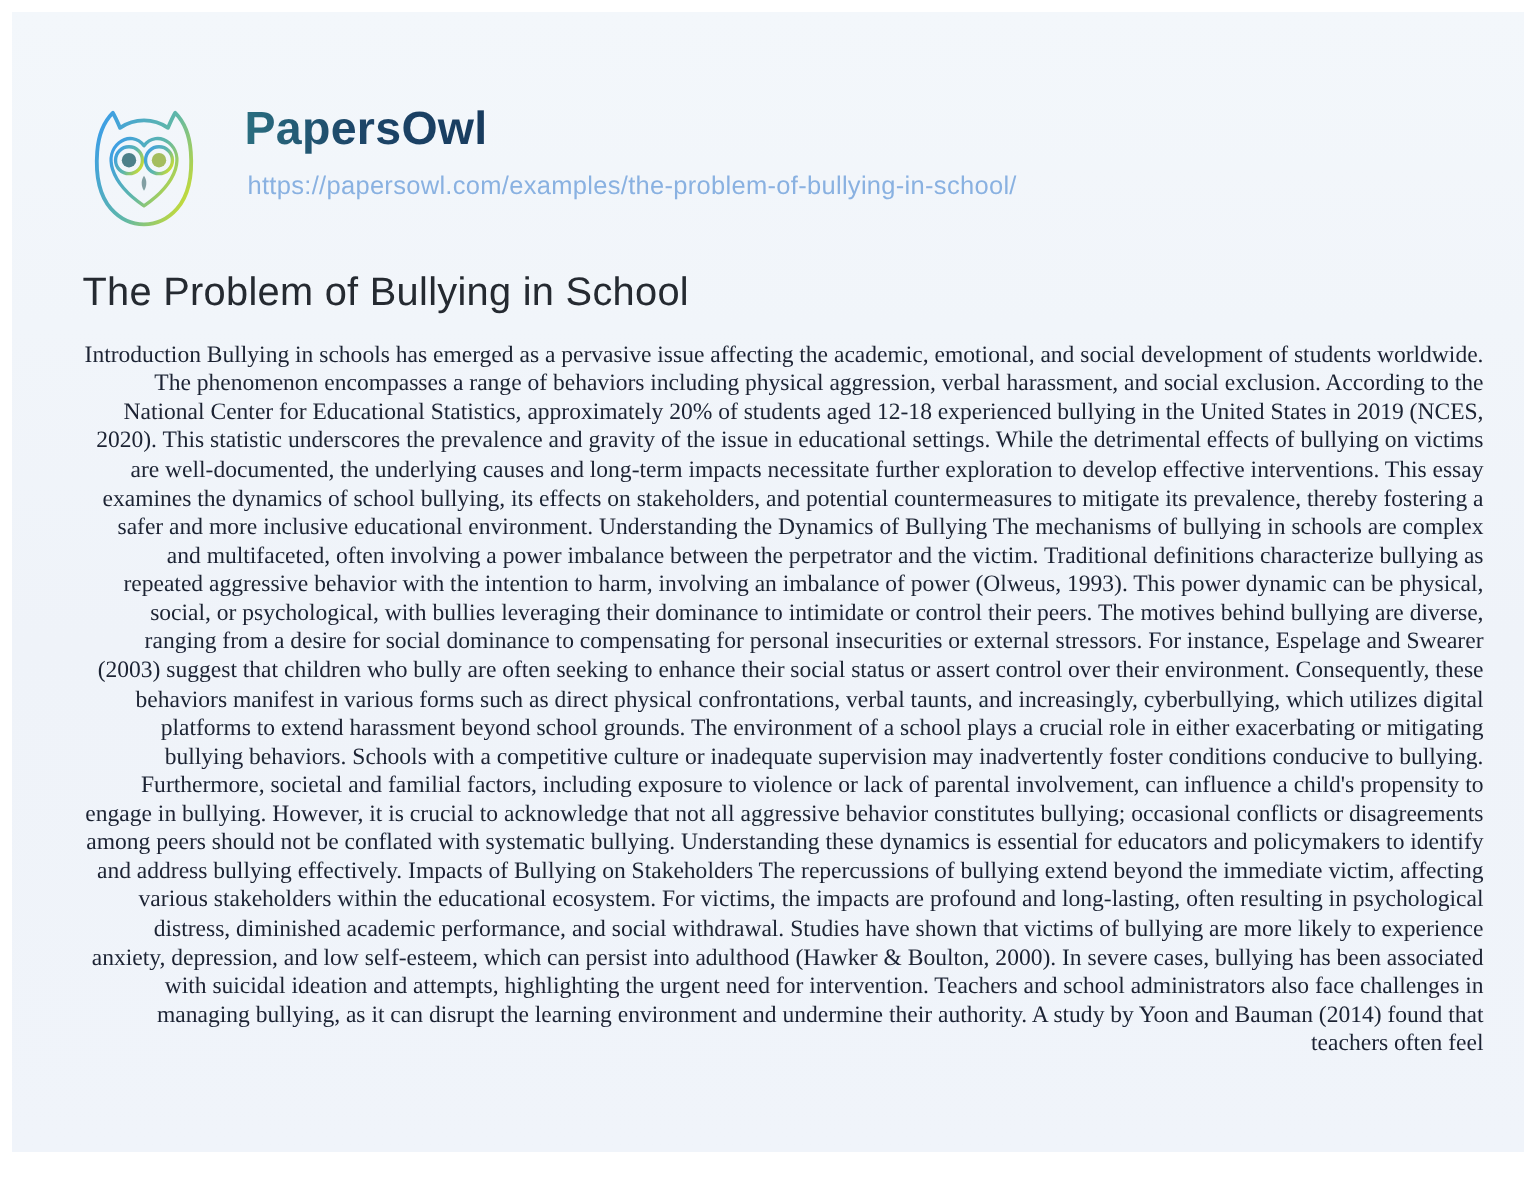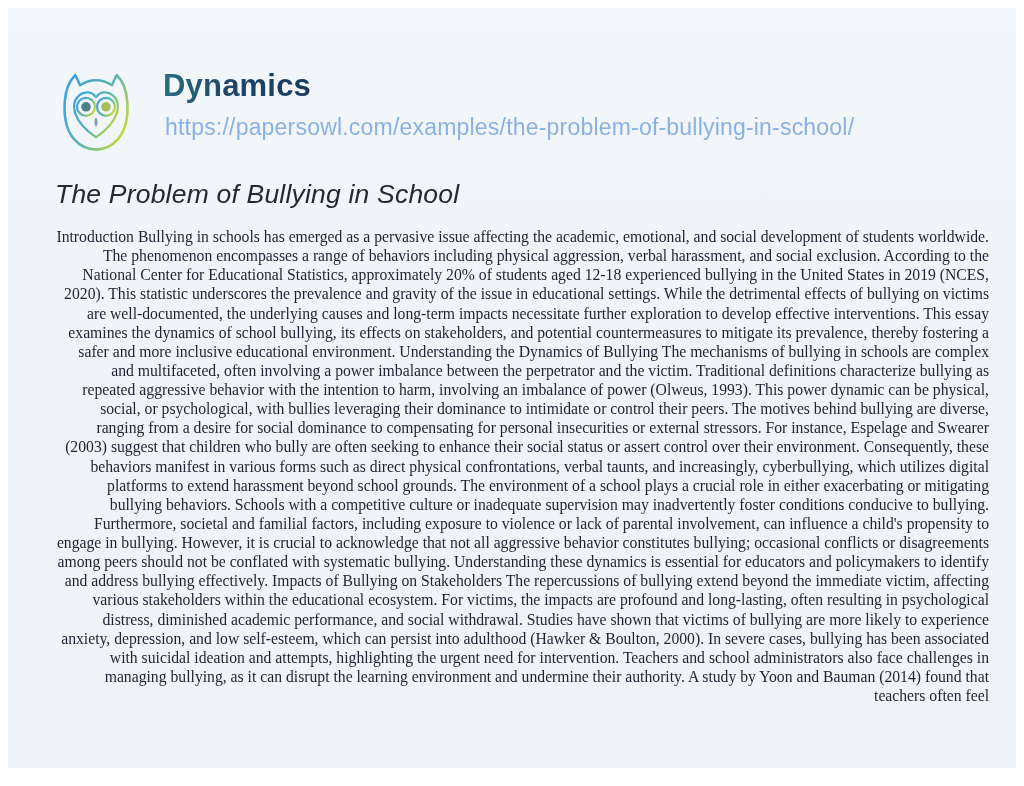--- a/index.html
+++ b/index.html
@@ -37,36 +37,35 @@
     color: #1d4466;
     background: linear-gradient(90deg, #2a6e80 0%, #1d4668 45%, #173a5e 100%);
     -webkit-background-clip: text;
     background-clip: text;
     -webkit-text-fill-color: transparent;
   }
   .site-url {
     position: absolute;
     left: 157px;
     top: 106px;
-    font-size: 23px;
+    font-size: 17px;
     letter-spacing: 0.2px;
     color: #89b1e1;
     text-decoration: none;
     cursor: pointer;
   }
   .page-title {
     position: absolute;
     left: 47px;
     top: 171px;
     margin: 0;
     font-size: 26.5px;
     font-weight: 400;
     letter-spacing: 0.2px;
     color: #252a31;
-    font-style: italic;
   }
   .essay-body {
     position: absolute;
     left: 47px;
     top: 219px;
     width: 934px;
     margin: 0;
     font-family: "Liberation Serif", serif;
     font-size: 15.7px;
     line-height: 19.12px;
@@ -95,21 +94,21 @@
         <path d="M50 84 C37.5 75.5 27.5 65 23.8 53.5 C21 44.5 23.2 36.5 29.2 31.5 C36.2 25.7 45.2 27.2 50 34 C54.8 27.2 63.8 25.7 70.8 31.5 C76.8 36.5 79 44.5 76.2 53.5 C72.5 65 62.5 75.5 50 84 Z" fill="none" stroke="url(#owlgrad)" stroke-width="2.8" stroke-linejoin="round"></path>
 
         <circle cx="37.5" cy="46" r="11.2" fill="none" stroke="url(#owlgrad)" stroke-width="2.8"></circle>
         <circle cx="62.5" cy="46" r="11.2" fill="none" stroke="url(#owlgrad)" stroke-width="2.8"></circle>
         <circle cx="37.5" cy="46" r="6" fill="#4d8089"></circle>
         <circle cx="62.5" cy="46" r="6" fill="#a4bd5f"></circle>
 
         <path d="M50 59 C52.6 62.5 52.6 67.5 50 71.5 C47.4 67.5 47.4 62.5 50 59 Z" fill="#6f8f93" opacity="0.85"></path>
       </svg>
     </div>
-    <div class="brand">Dynamics</div>
+    <div class="brand">PapersOwl</div>
     <a class="site-url">https://papersowl.com/examples/the-problem-of-bullying-in-school/</a>
   </header>
 
   <main>
     <h1 class="page-title">The Problem of Bullying in School</h1>
     <p class="essay-body">Introduction Bullying in schools has emerged as a pervasive issue affecting the academic, emotional, and social development of students worldwide. The phenomenon encompasses a range of behaviors including physical aggression, verbal harassment, and social exclusion. According to the National Center for Educational Statistics, approximately 20% of students aged 12-18 experienced bullying in the United States in 2019 (NCES, 2020). This statistic underscores the prevalence and gravity of the issue in educational settings. While the detrimental effects of bullying on victims are well-documented, the underlying causes and long-term impacts necessitate further exploration to develop effective interventions. This essay examines the dynamics of school bullying, its effects on stakeholders, and potential countermeasures to mitigate its prevalence, thereby fostering a safer and more inclusive educational environment. Understanding the Dynamics of Bullying The mechanisms of bullying in schools are complex and multifaceted, often involving a power imbalance between the perpetrator and the victim. Traditional definitions characterize bullying as repeated aggressive behavior with the intention to harm, involving an imbalance of power (Olweus, 1993). This power dynamic can be physical, social, or psychological, with bullies leveraging their dominance to intimidate or control their peers. The motives behind bullying are diverse, ranging from a desire for social dominance to compensating for personal insecurities or external stressors. For instance, Espelage and Swearer (2003) suggest that children who bully are often seeking to enhance their social status or assert control over their environment. Consequently, these behaviors manifest in various forms such as direct physical confrontations, verbal taunts, and increasingly, cyberbullying, which utilizes digital platforms to extend harassment beyond school grounds. The environment of a school plays a crucial role in either exacerbating or mitigating bullying behaviors. Schools with a competitive culture or inadequate supervision may inadvertently foster conditions conducive to bullying. Furthermore, societal and familial factors, including exposure to violence or lack of parental involvement, can influence a child's propensity to engage in bullying. However, it is crucial to acknowledge that not all aggressive behavior constitutes bullying; occasional conflicts or disagreements among peers should not be conflated with systematic bullying. Understanding these dynamics is essential for educators and policymakers to identify and address bullying effectively. Impacts of Bullying on Stakeholders The repercussions of bullying extend beyond the immediate victim, affecting various stakeholders within the educational ecosystem. For victims, the impacts are profound and long-lasting, often resulting in psychological distress, diminished academic performance, and social withdrawal. Studies have shown that victims of bullying are more likely to experience anxiety, depression, and low self-esteem, which can persist into adulthood (Hawker &amp; Boulton, 2000). In severe cases, bullying has been associated with suicidal ideation and attempts, highlighting the urgent need for intervention. Teachers and school administrators also face challenges in managing bullying, as it can disrupt the learning environment and undermine their authority. A study by Yoon and Bauman (2014) found that teachers often feel</p>
   </main>
 
 </div>
 

